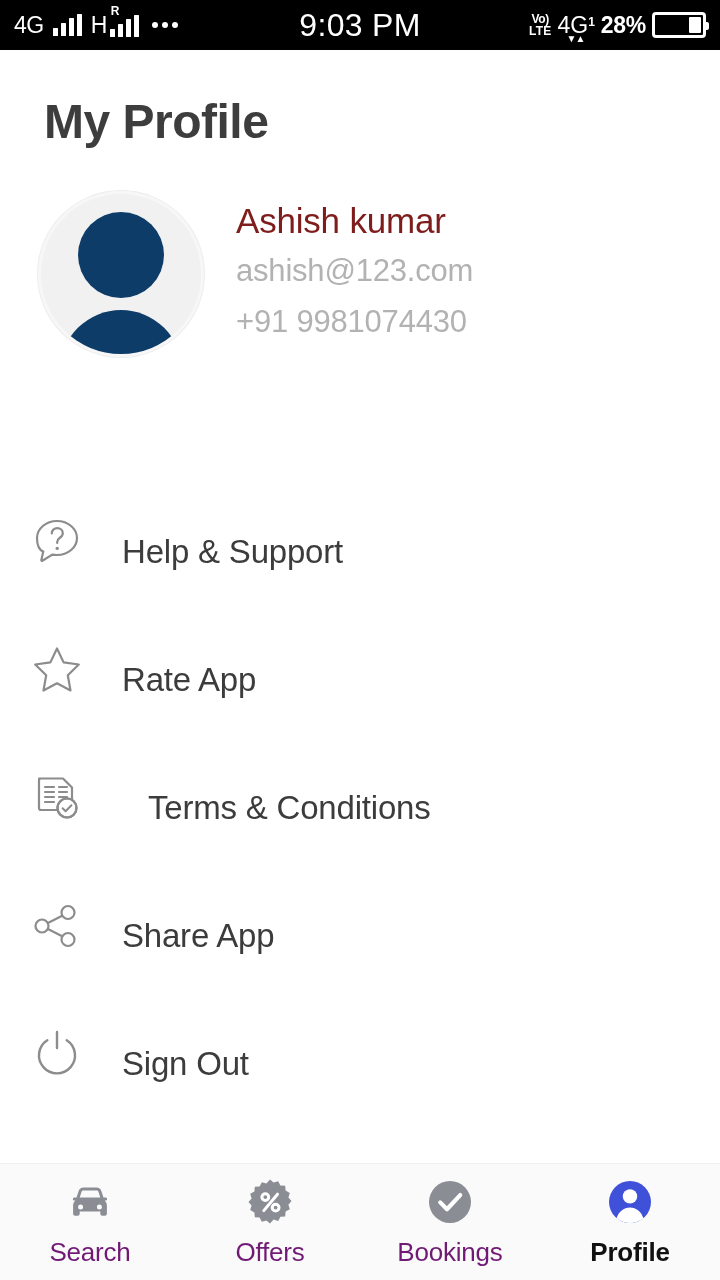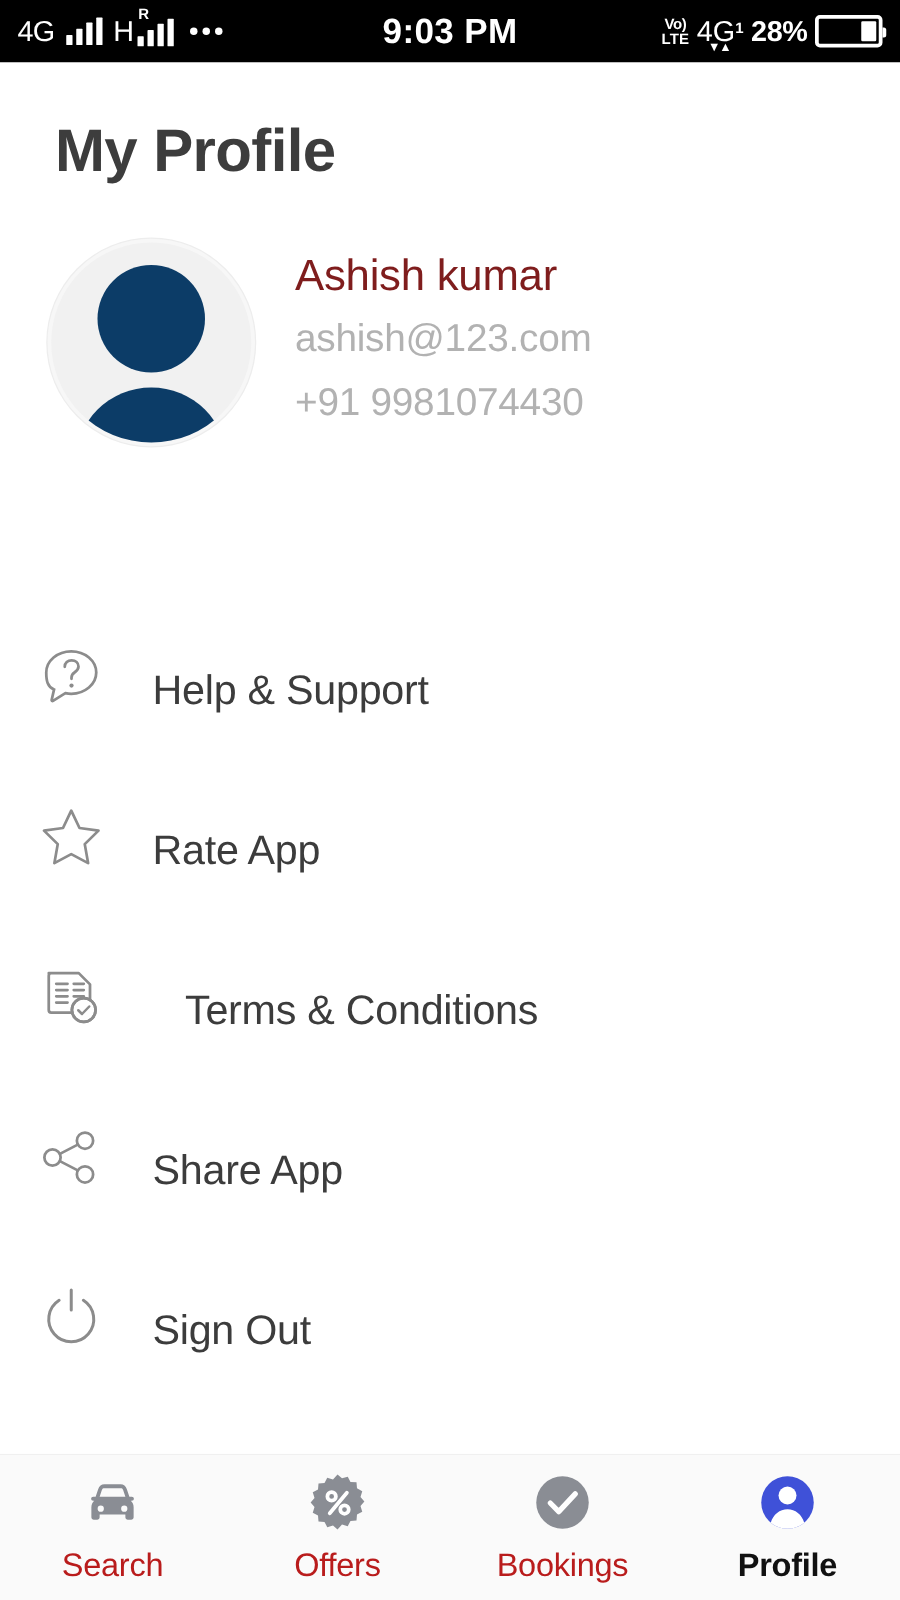--- a/index.html
+++ b/index.html
@@ -70,22 +70,22 @@
     display: flex;
     gap: 4px;
     align-items: center;
     margin-left: 4px;
   }
   .sb-dots span { width: 6px; height: 6px; border-radius: 50%; background: #fff; display: block; }
   .sb-clock {
     position: absolute;
     left: 0; right: 0;
     text-align: center;
-    font-size: 28px;
-    font-weight: 700;
+    font-size: 32px;
+    font-weight: 400;
     letter-spacing: 0.3px;
   }
   .sb-right {
     margin-left: auto;
     display: flex;
     align-items: center;
     gap: 6px;
     position: relative;
     z-index: 2;
   }
@@ -255,21 +255,21 @@
   .nav-icon {
     width: 52px;
     height: 52px;
     display: flex;
     align-items: center;
     justify-content: center;
     color: #8a8d94;
   }
   .nav-label {
     font-size: 26px;
-    color: #b91c1c;
+    color: #701a75;
     letter-spacing: -0.2px;
   }
   .nav-item.active .nav-label {
     color: #111111;
     font-weight: 700;
   }
 </style>
 </head>
 <body>
 

